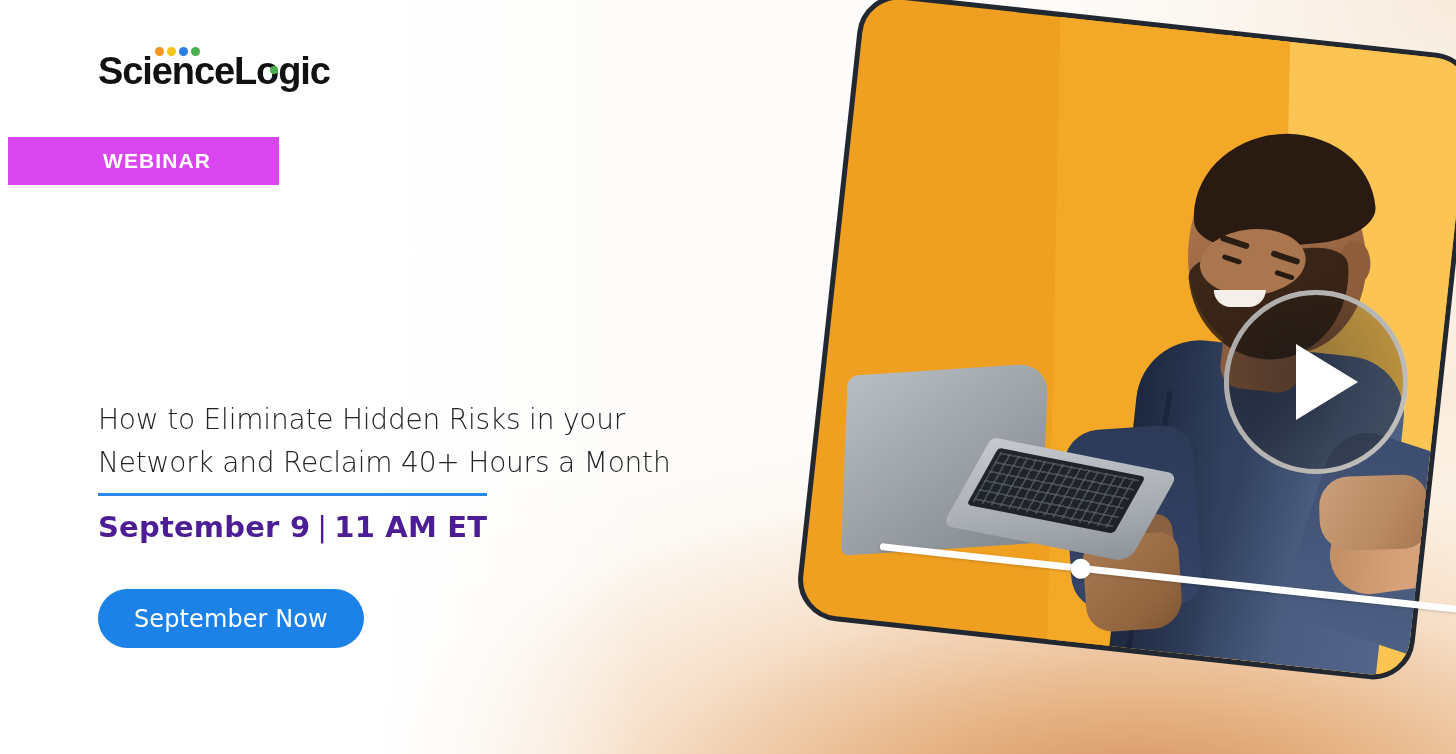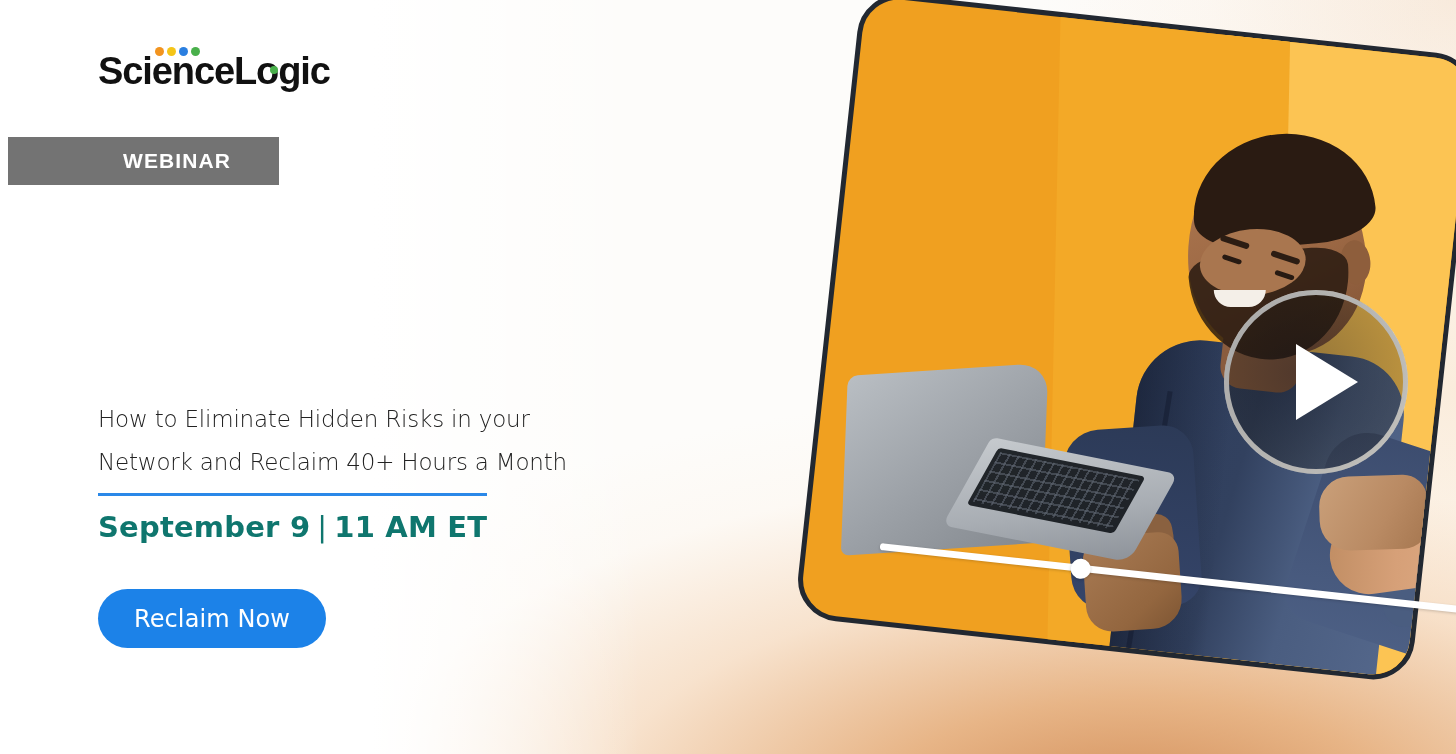--- a/index.html
+++ b/index.html
@@ -113,25 +113,25 @@
     border-radius: 50%;
   }
 
   
   .webinar-badge {
     position: absolute;
     left: 0;
     top: 137px;
     width: 271px;
     height: 48px;
-    background: #737373;
+    background: #d946ef;
     display: flex;
     align-items: center;
     justify-content: flex-end;
-    padding-right: 48px;
+    padding-right: 68px;
   }
   .webinar-badge span {
     color: #ffffff;
     font-size: 21px;
     font-weight: 700;
     letter-spacing: 1.1px;
   }
 
   
   .headline {
@@ -148,21 +148,21 @@
     font-stretch: normal;
   }
   .headline .hl-line { display: block; }
 
   
   .subhead {
     position: absolute;
     left: 90px;
     top: 398px;
     width: 700px;
-    font-size: 23px;
+    font-size: 28px;
     line-height: 43px;
     font-weight: 300;
     color: #222222;
     font-family: "DejaVu Sans", sans-serif;
     letter-spacing: -0.2px;
   }
   .subhead .sh-line { display: block; }
 
   
   .divider {
@@ -174,21 +174,21 @@
     background: #2a88e8;
   }
 
   
   .dateline {
     position: absolute;
     left: 90px;
     top: 510px;
     font-size: 29px;
     font-weight: 700;
-    color: #0f766e;
+    color: #4c1d95;
     letter-spacing: 0.2px;
     font-family: "DejaVu Sans", sans-serif;
   }
   .dateline .sep {
     font-weight: 400;
     padding: 0 7px;
   }
 
   
   .cta {
@@ -668,16 +668,16 @@
 
     <div class="subhead">
       <span class="sh-line">How to Eliminate Hidden Risks in your</span>
       <span class="sh-line">Network and Reclaim 40+ Hours a Month</span>
     </div>
 
     <div class="divider"></div>
 
     <div class="dateline"><span>September 9</span><span class="sep">|</span><span>11 AM ET</span></div>
 
-    <button class="cta">Reclaim Now</button>
+    <button class="cta">September Now</button>
   </div>
 
 </div>
 
 </body></html>

